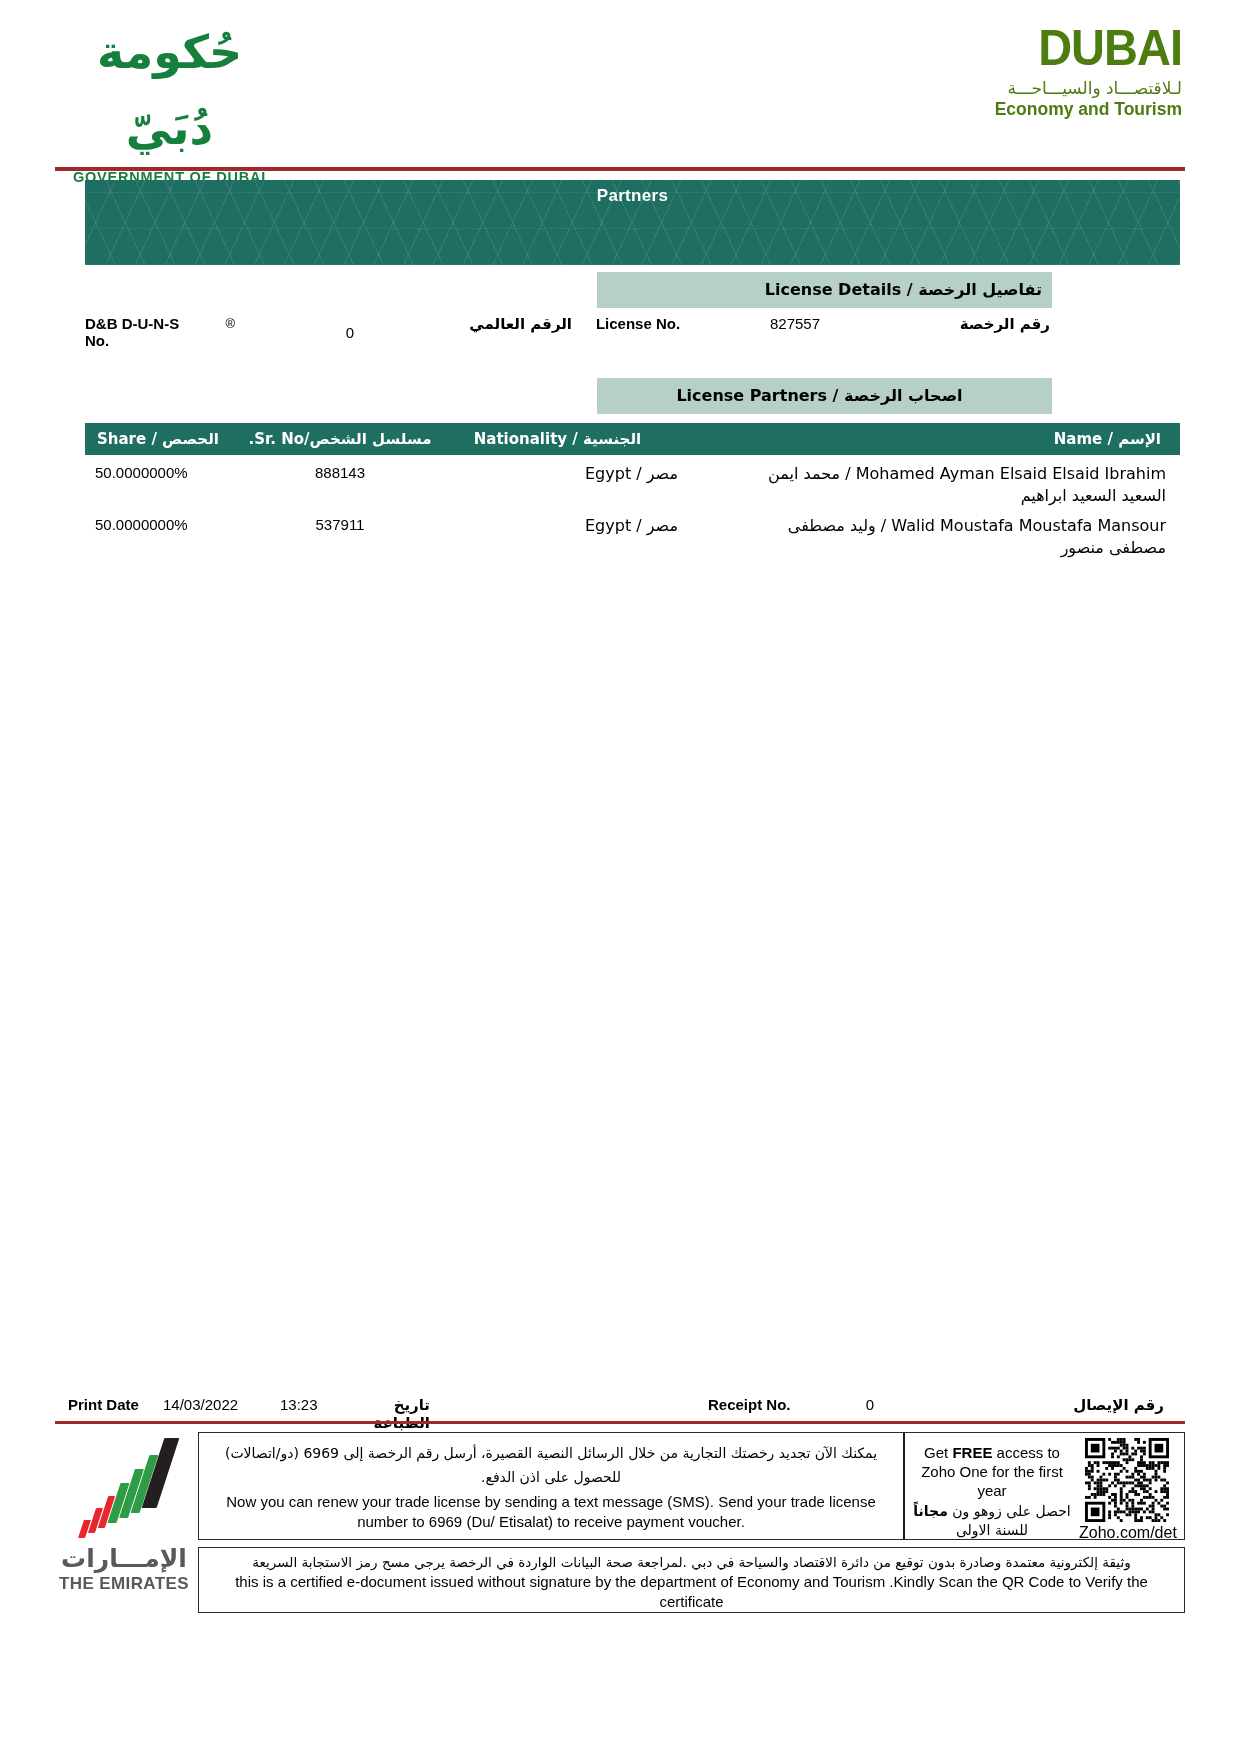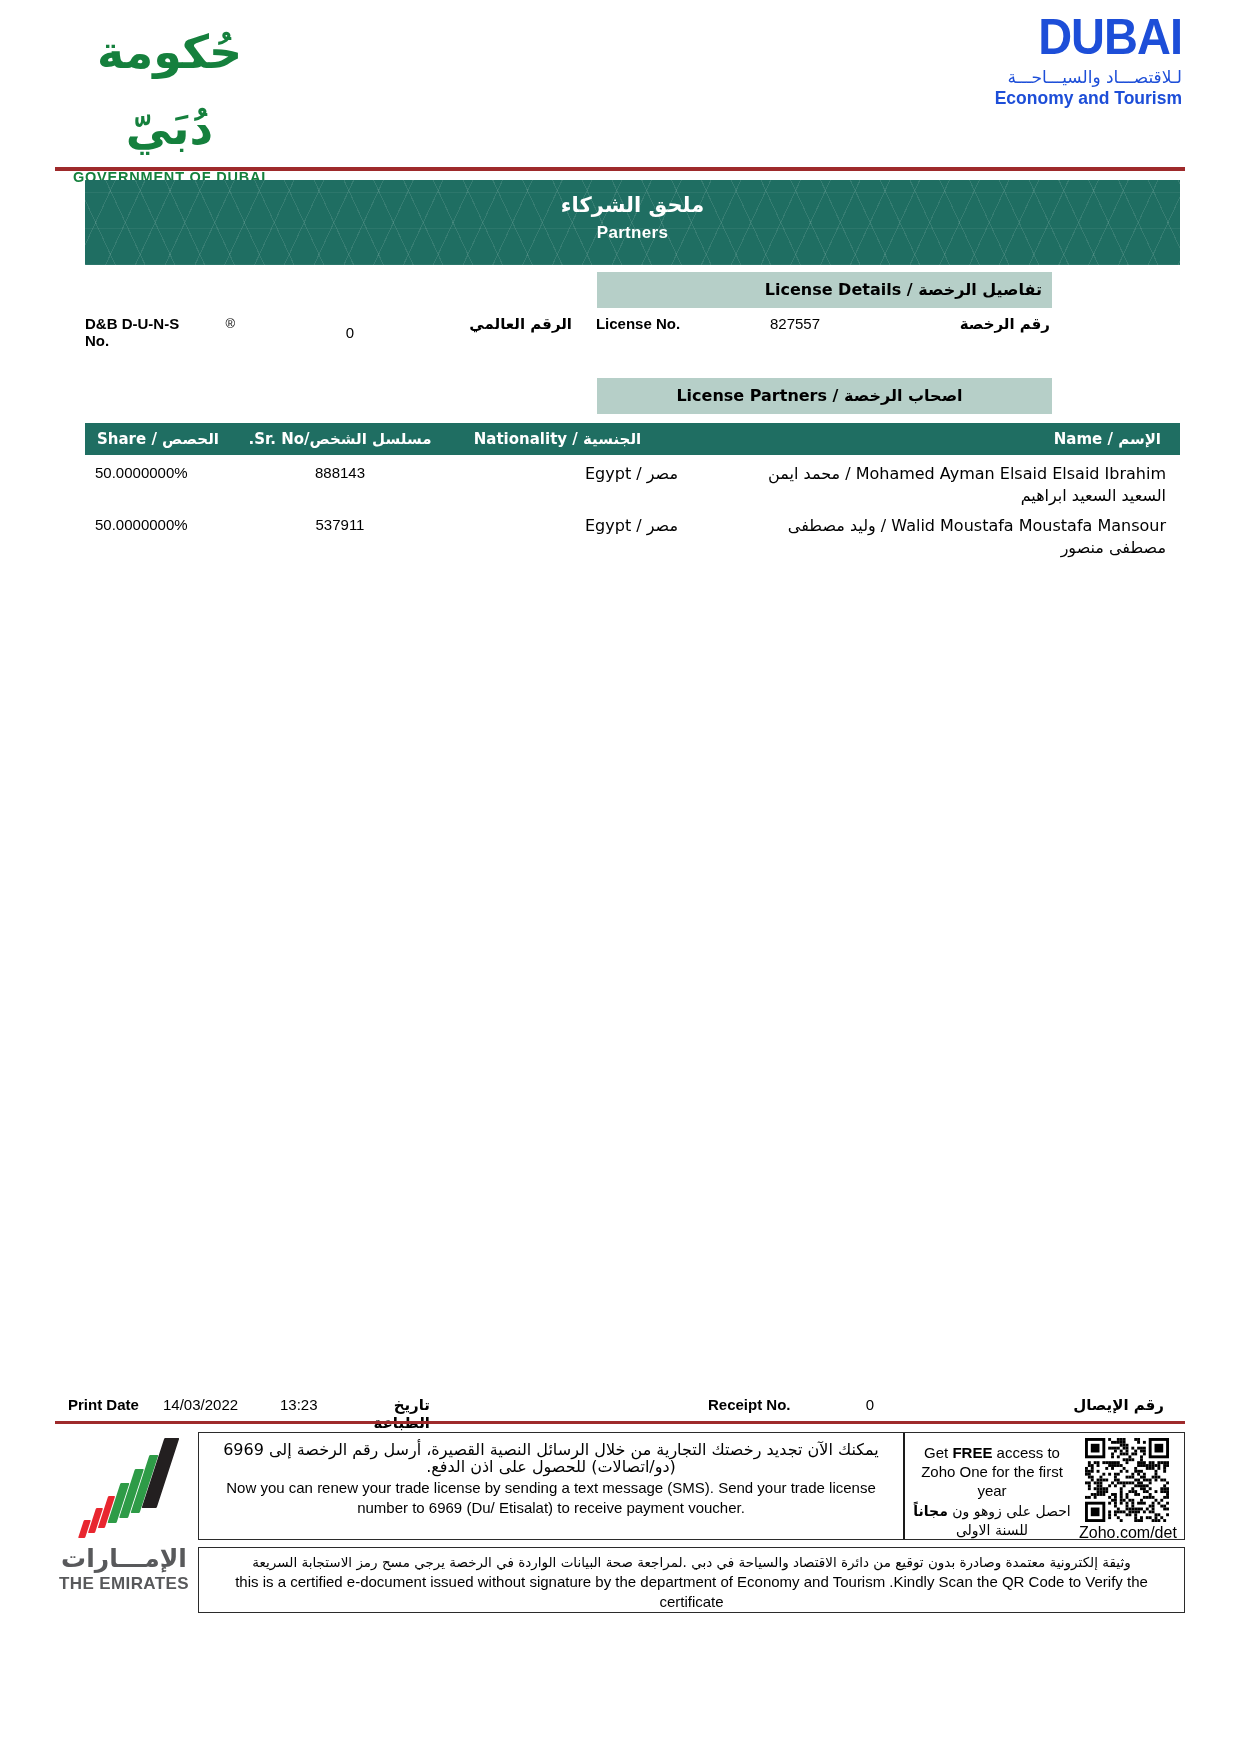--- a/index.html
+++ b/index.html
@@ -9,21 +9,21 @@
   }
   .abs{position:absolute;}
   .bold{font-weight:bold;}
   .rtl{direction:rtl;unicode-bidi:plaintext;}
   .ar{font-family:"DejaVu Sans","Liberation Sans",sans-serif;}
 
   
   .gov-logo{left:62px;top:14px;width:215px;text-align:center;color:#15803d;}
   .gov-script{font-size:46px;line-height:76px;font-weight:bold;}
   .gov-caption{font-size:14.5px;font-weight:bold;letter-spacing:.8px;margin-top:3px;}
-  .det-logo{right:58px;top:9px;width:300px;text-align:right;color:#1d4ed8;}
+  .det-logo{right:58px;top:20px;width:300px;text-align:right;color:#4d7c0f;}
   .det-wordmark{font-size:47px;line-height:52px;font-weight:bold;letter-spacing:-1px;transform:scaleY(1.08);transform-origin:right top;}
   .det-ar{font-size:17px;margin-top:6px;letter-spacing:1px;}
   .det-caption{font-size:17.5px;font-weight:bold;margin-top:1px;}
 
   
   .rule{left:55px;width:1130px;background:#9e2a2b;}
   .rule-top{top:167px;height:4px;}
   .rule-bottom{top:1421px;height:3px;}
   .teal-band{
     left:85px;top:180px;width:1095px;height:85px;background-color:#1f6e62;
@@ -78,21 +78,21 @@
   .p-time{left:280px;}
   .p-date-ar{left:340px;width:90px;text-align:right;font-weight:bold;}
   .p-receipt{left:708px;font-weight:bold;}
   .p-receipt-val{left:850px;width:40px;text-align:center;}
   .p-receipt-ar{left:1072px;width:92px;text-align:right;font-weight:bold;}
 
   .fbox{left:198px;width:987px;border:1px solid #2b2b2b;box-sizing:border-box;background:#fff;}
   .box-sms{top:1432px;height:108px;}
   .box-cert{top:1547px;height:66px;text-align:center;padding:5px 14px 0 14px;}
   .sms-text{position:absolute;left:0;top:0;width:704px;height:100%;box-sizing:border-box;padding:8px 14px 0 14px;text-align:center;}
-  .sms-ar{font-size:16px;line-height:17px;}
+  .sms-ar{font-size:14px;line-height:24px;}
   .sms-en{font-size:15px;line-height:20px;margin-top:3px;}
   .vdivider{position:absolute;left:704px;top:0;width:2px;height:100%;background:#1a1a1a;}
   .zoho-text{position:absolute;left:712px;top:10px;width:162px;text-align:center;font-size:15px;line-height:19px;}
   .zoho-ar{font-size:14px;line-height:19px;margin-top:2px;}
   .qr-wrap{position:absolute;left:880px;top:5px;width:96px;text-align:center;}
   .qr-wrap svg{width:84px;height:84px;display:block;margin:0 auto;}
   .qr-caption{font-size:16px;margin-top:2px;}
   .cert-ar{font-size:13.5px;line-height:19px;}
   .cert-en{font-size:15px;line-height:20px;}
 
@@ -122,21 +122,20 @@
 
   <div class="abs det-logo">
     <div class="det-wordmark">DUBAI</div>
     <div class="det-ar ar rtl">لـلاقتصـــاد والسيـــاحـــة</div>
     <div class="det-caption">Economy and Tourism</div>
   </div>
 
   <div class="abs rule rule-top"></div>
 
   <div class="abs teal-band">
-    <div class="title-ar ar">ملحق الشركاء</div>
     <div class="title-en">Partners</div>
   </div>
 
   <div class="abs section-band band-details ar rtl">تفاصيل الرخصة  /  License Details</div>
 
   <div class="abs duns-block">
     <div class="duns-line1">
       <span>D&amp;B D-U-N-S</span>
       <span class="reg-mark">®</span>
     </div>

